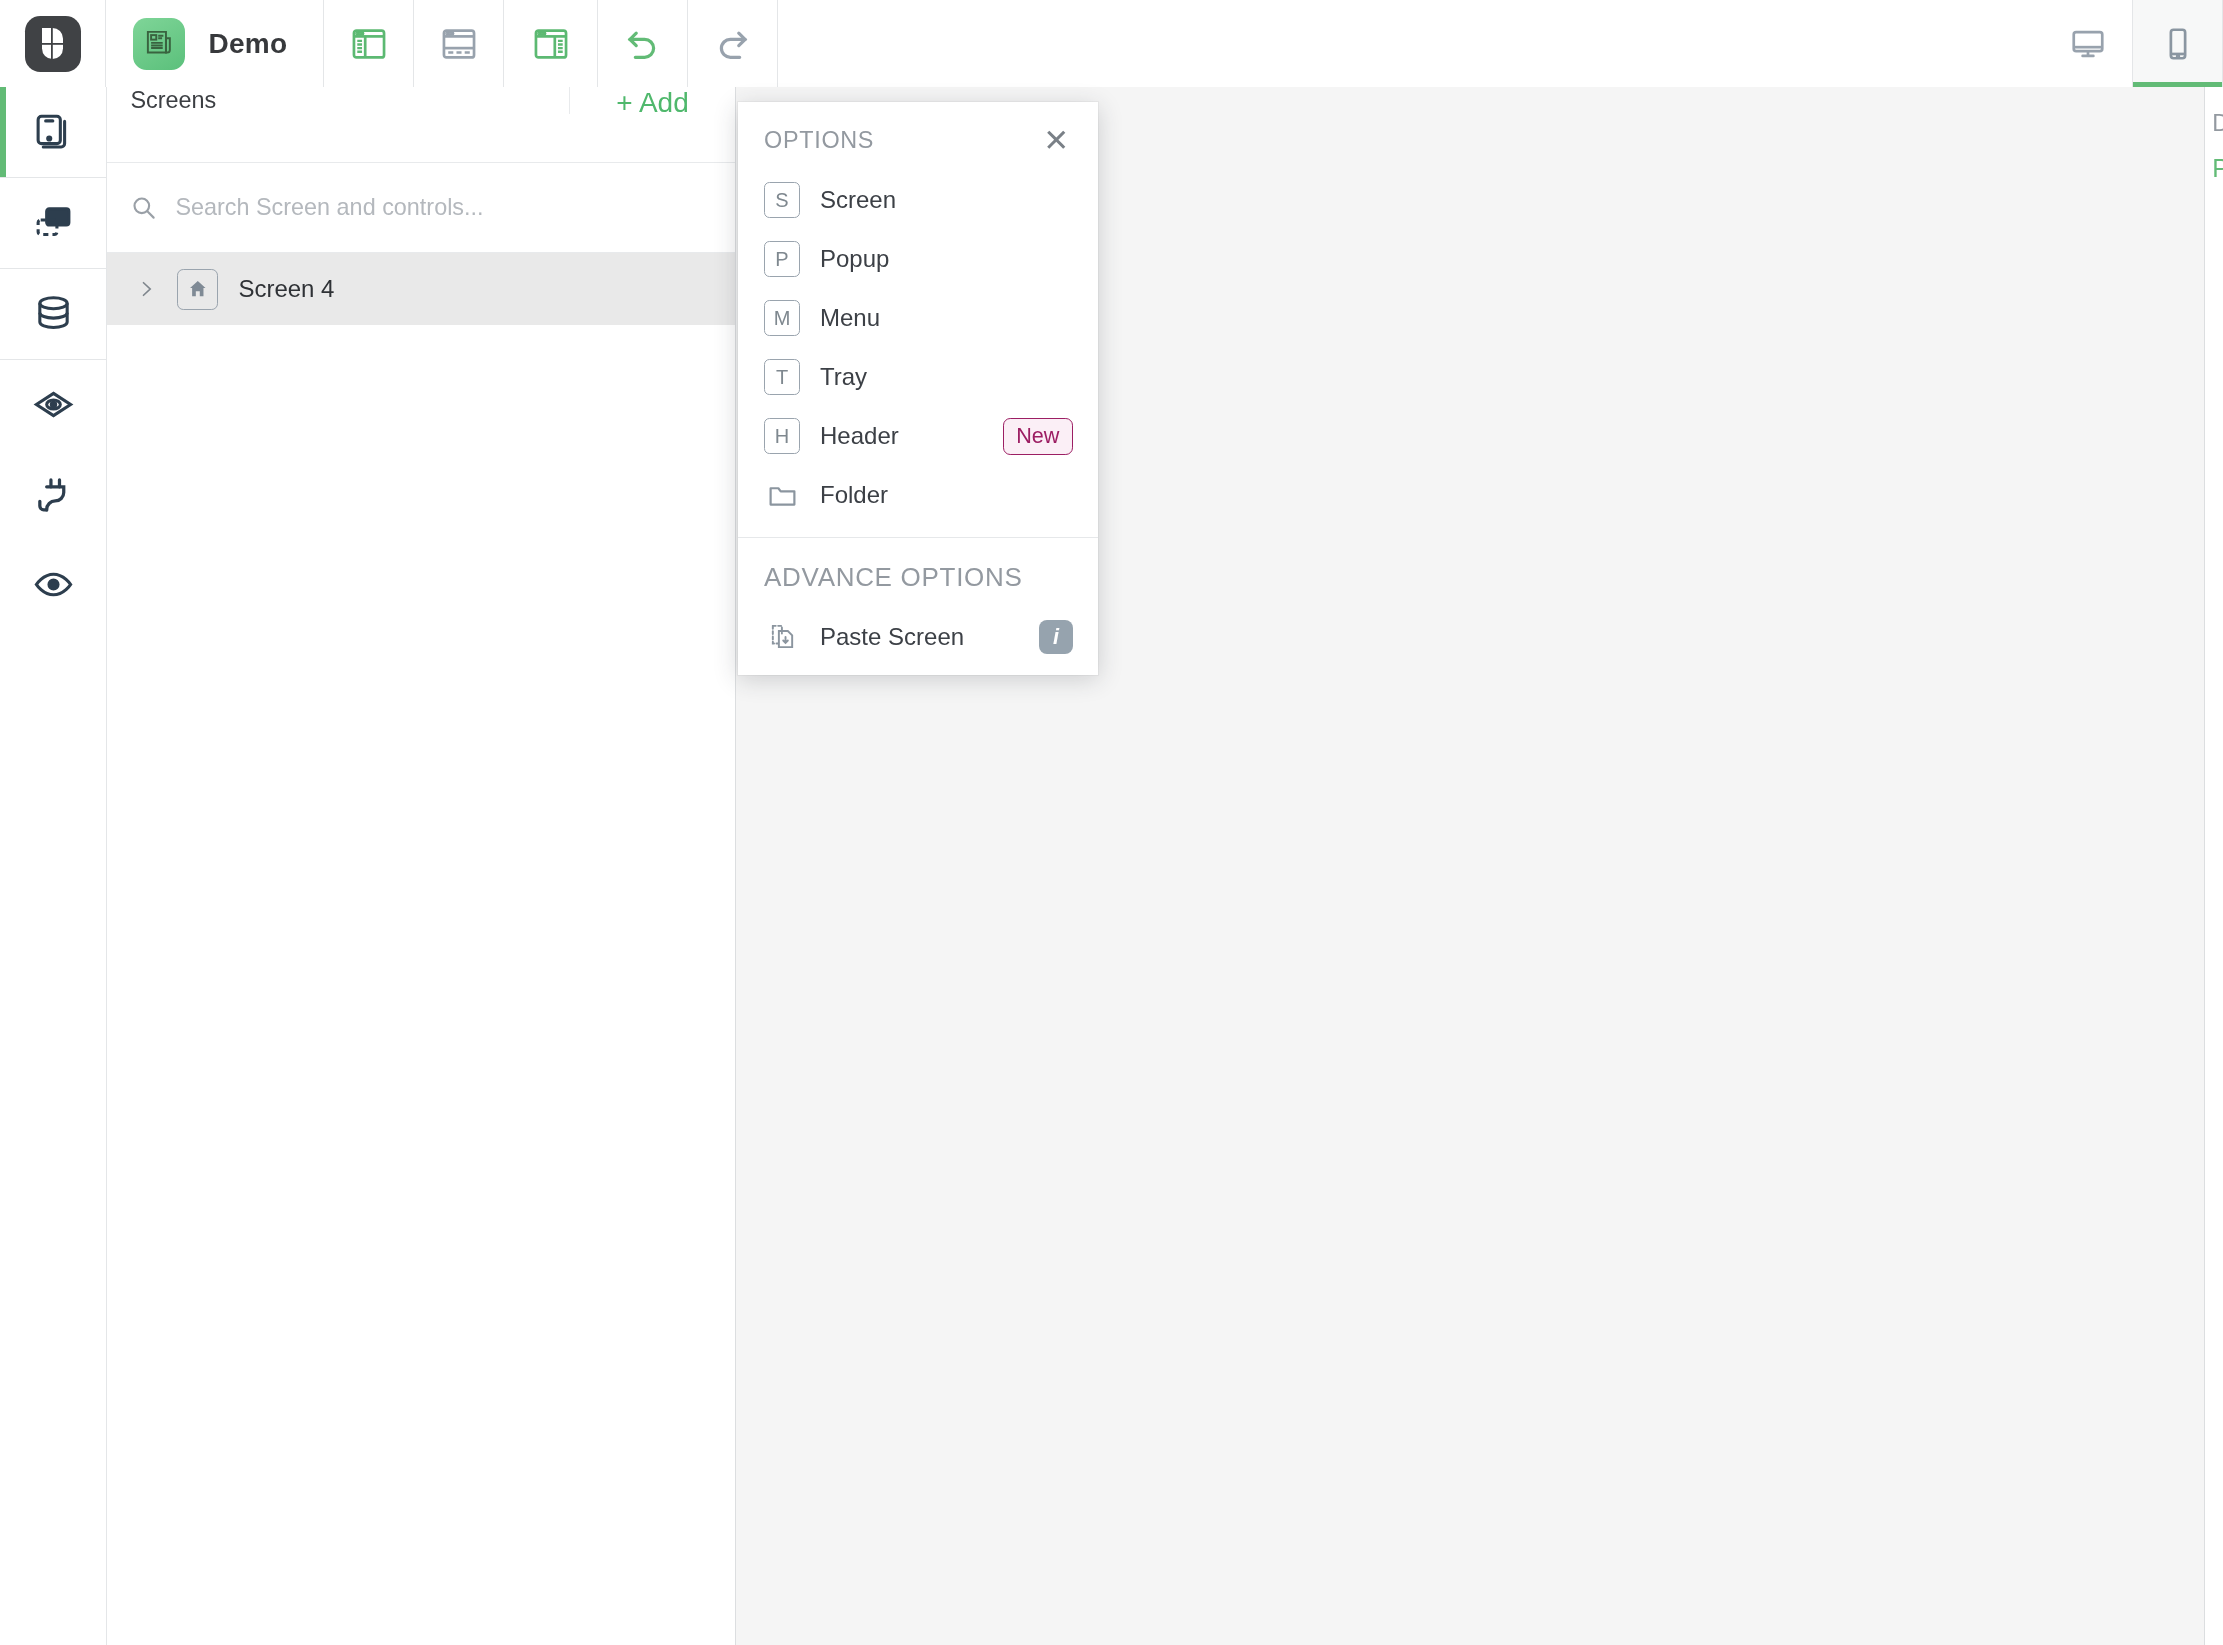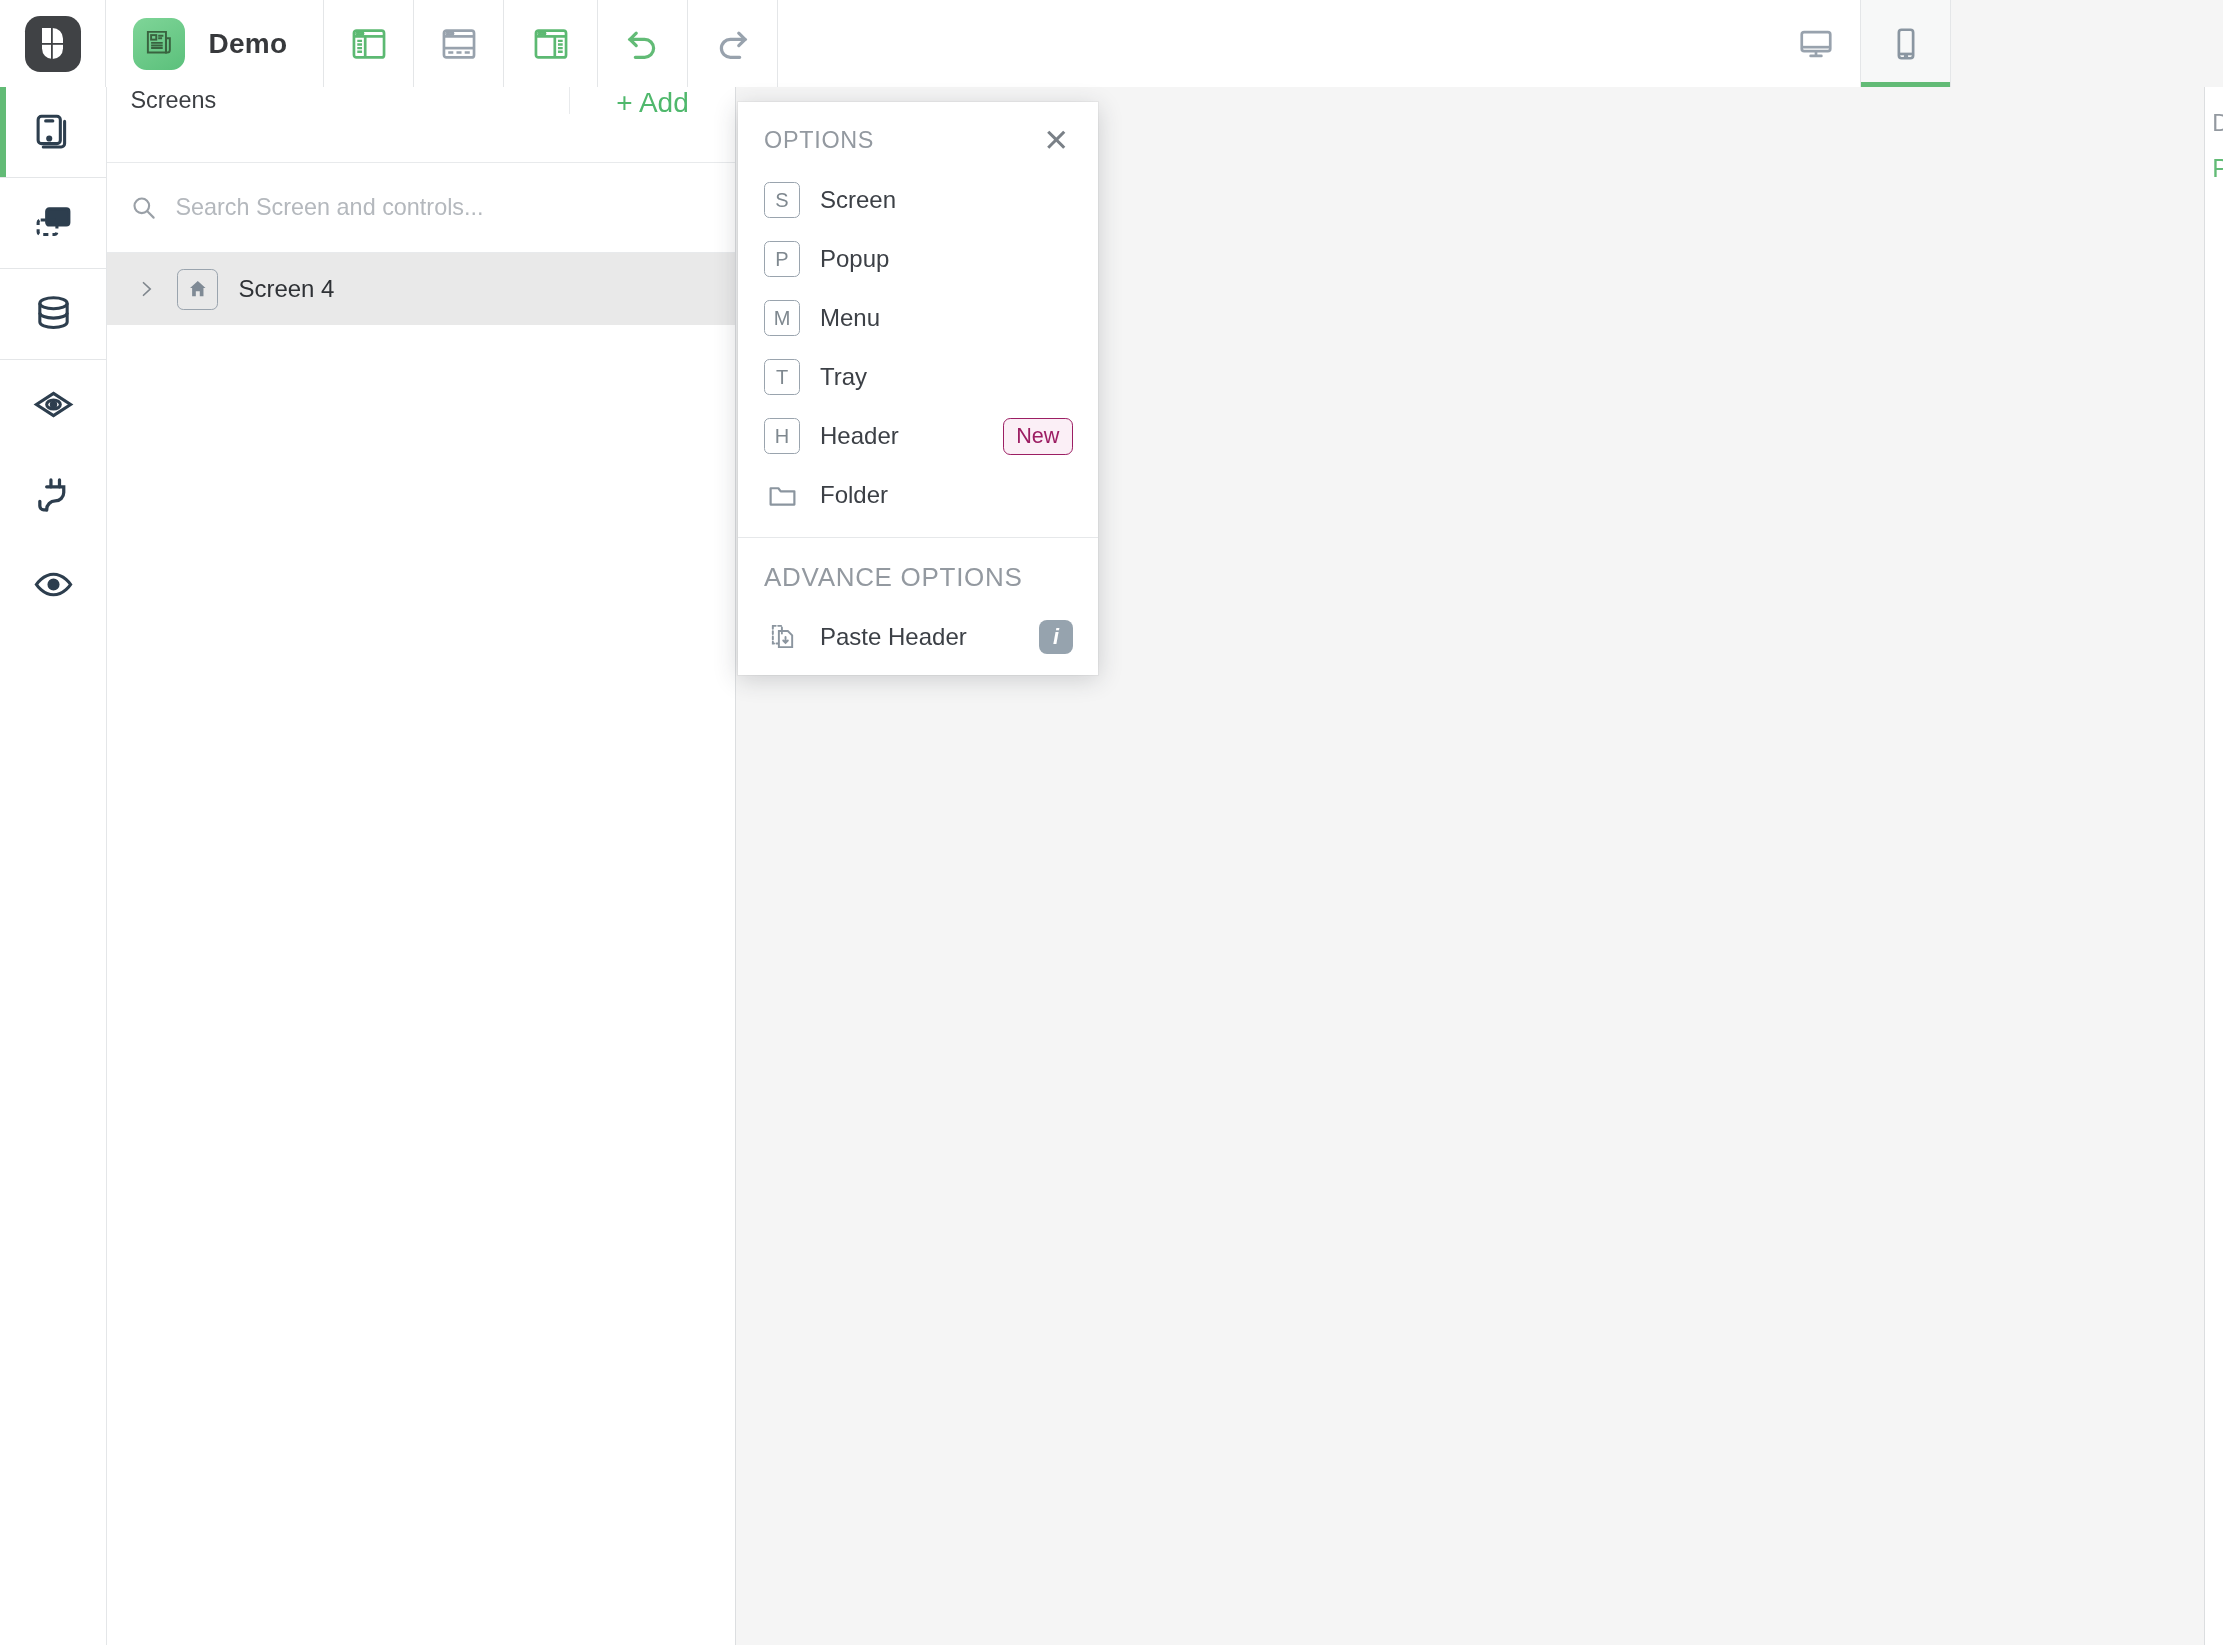--- a/index.html
+++ b/index.html
@@ -7,21 +7,21 @@
     width: 2223px; height: 1645px;
     font-family: "Liberation Sans", sans-serif;
     background: #f5f5f5;
     overflow: hidden;
   }
   body { position: relative; }
 
   
   .topbar {
     position: absolute; top: 0; left: 0;
-    width: 1951px; height: 87px;
+    width: 2223px; height: 87px;
     background: #ffffff;
     display: flex; align-items: flex-start;
     z-index: 40;
   }
   .tb-cell {
     display: flex; align-items: center; justify-content: center;
     border-right: 0.9px solid #e4e6e8;
     height: 87px;
   }
   .tb-logo { width: 106px; }
@@ -438,21 +438,21 @@
 
   <div class="dd-item">
     <span class="dd-key" style="border:none;">
       <svg width="29" height="29" viewBox="0 0 24 24" fill="none" stroke="#8b959f" stroke-width="1.6" stroke-linecap="round">
         <path d="M4 3.2h7.5v6.3" stroke-dasharray="2.4 2"></path>
         <path d="M4 3.2v14.6h4" stroke-dasharray="2.4 2"></path>
         <path d="M9 7.4h7.4l3.6 3.6v9.8H9z"></path>
         <path d="M14.5 12.4v4.6M12.6 15.3l1.9 1.9 1.9-1.9"></path>
       </svg>
     </span>
-    <span class="dd-label">Paste Header</span>
+    <span class="dd-label">Paste Screen</span>
     <span class="badge-info">i</span>
   </div>
 
 </div>
 
 <div class="phone">
 
   <div class="phone-header">
     <span class="ph-back">
       <svg width="31" height="31" viewBox="0 0 24 24" fill="none" stroke="#ffffff" stroke-width="1.6" stroke-linecap="round">

